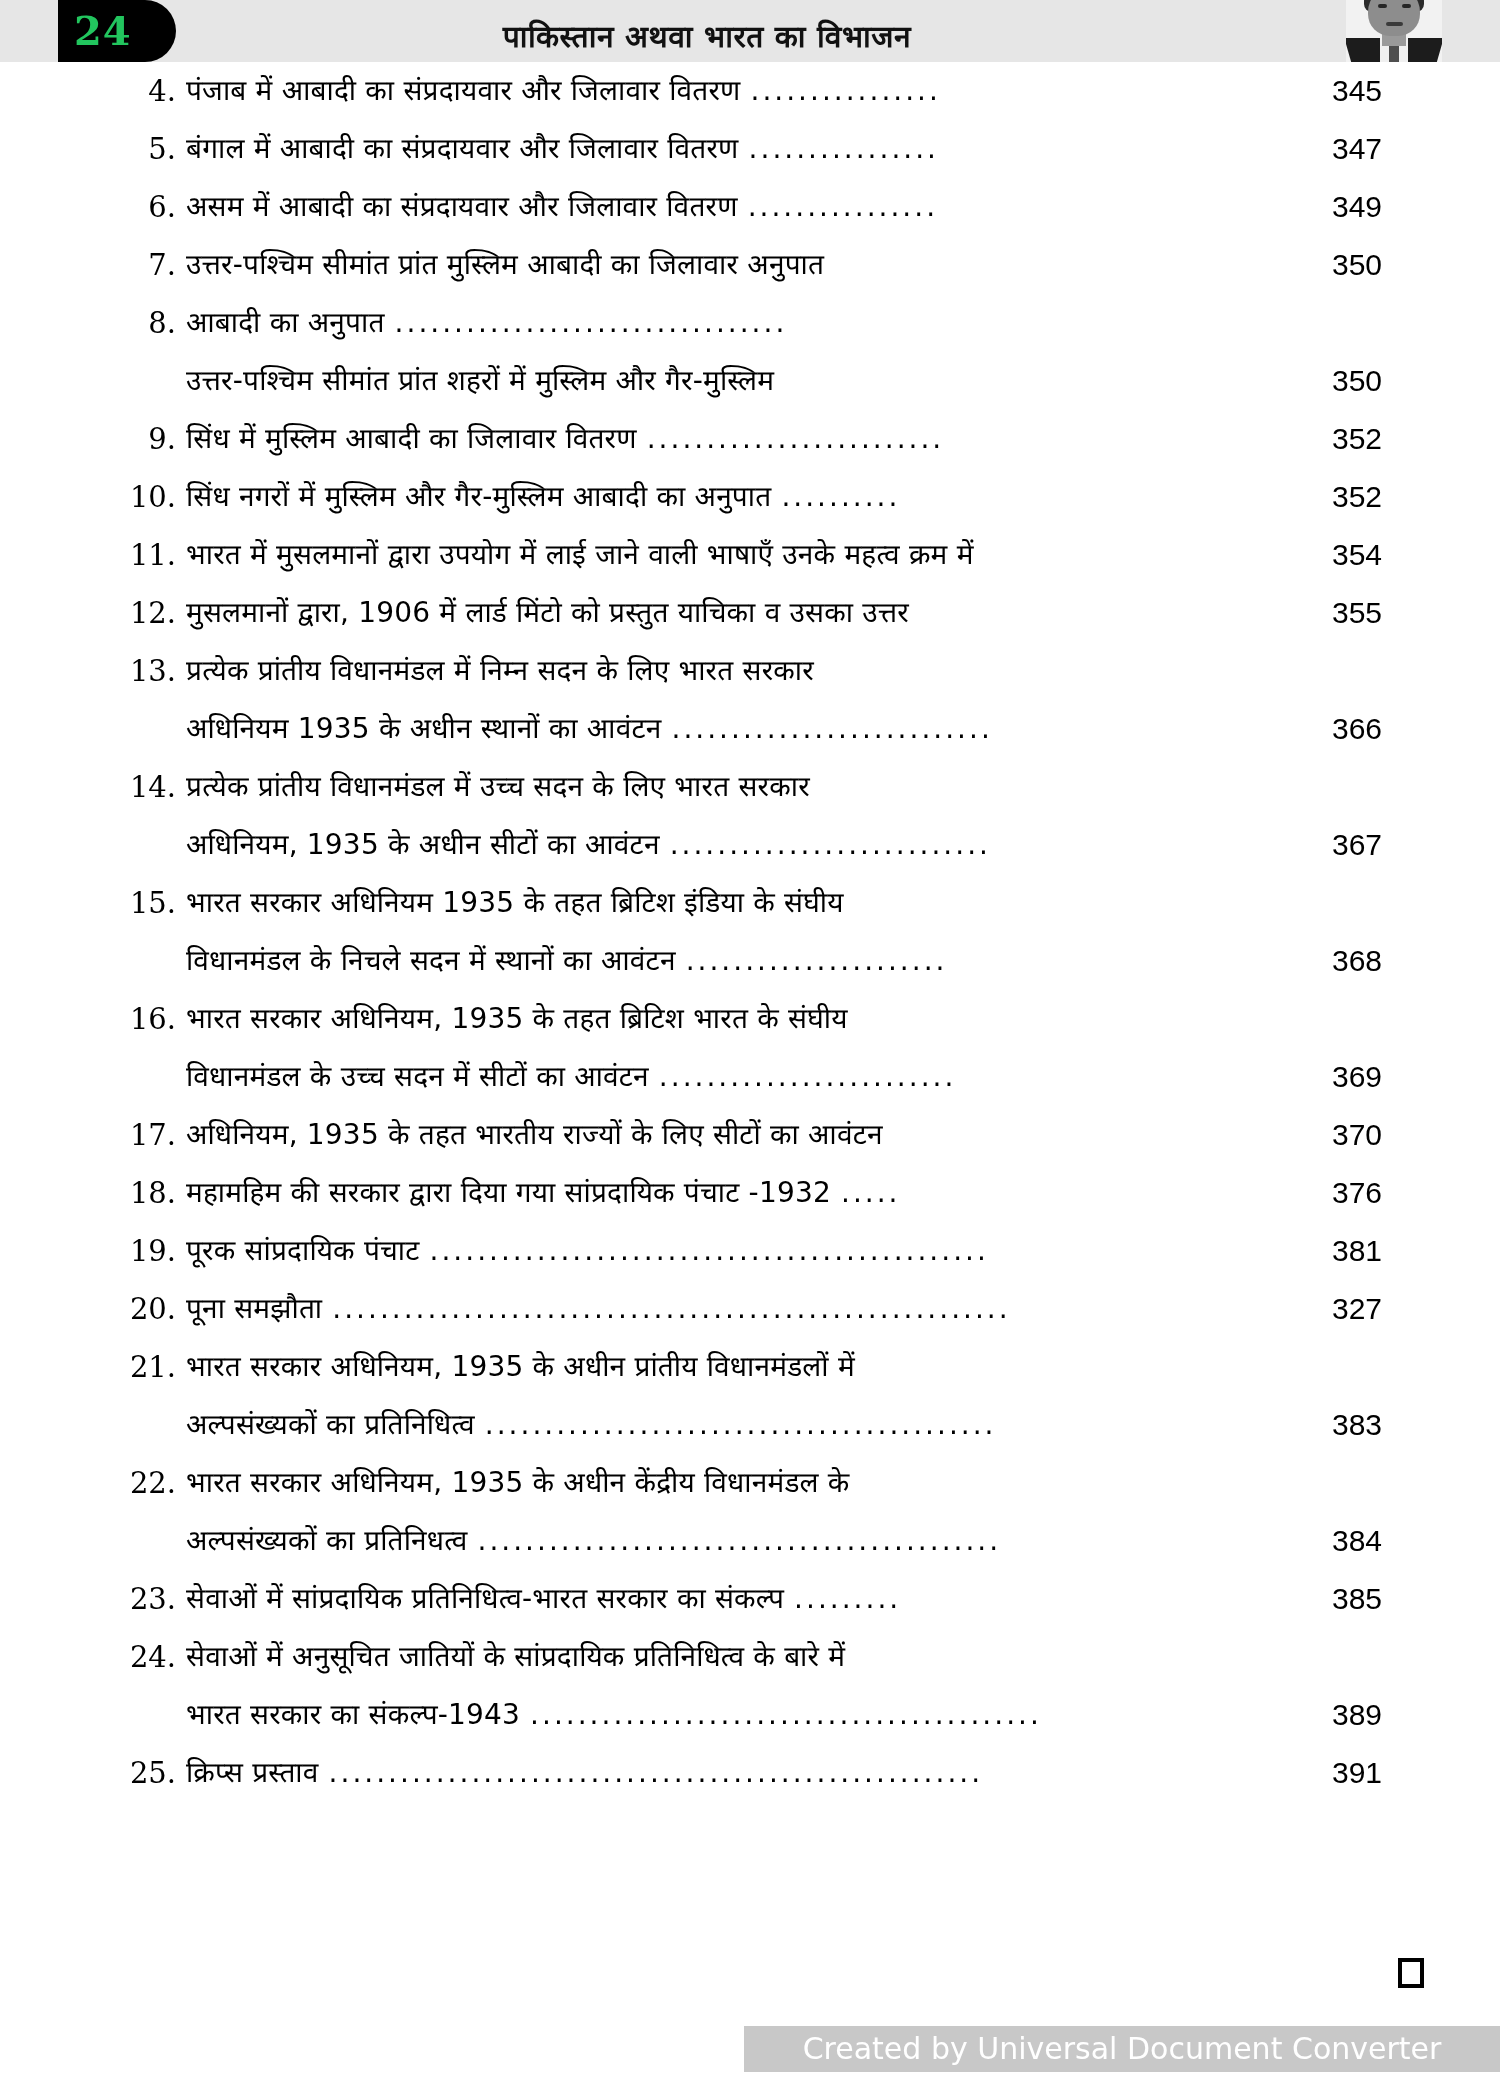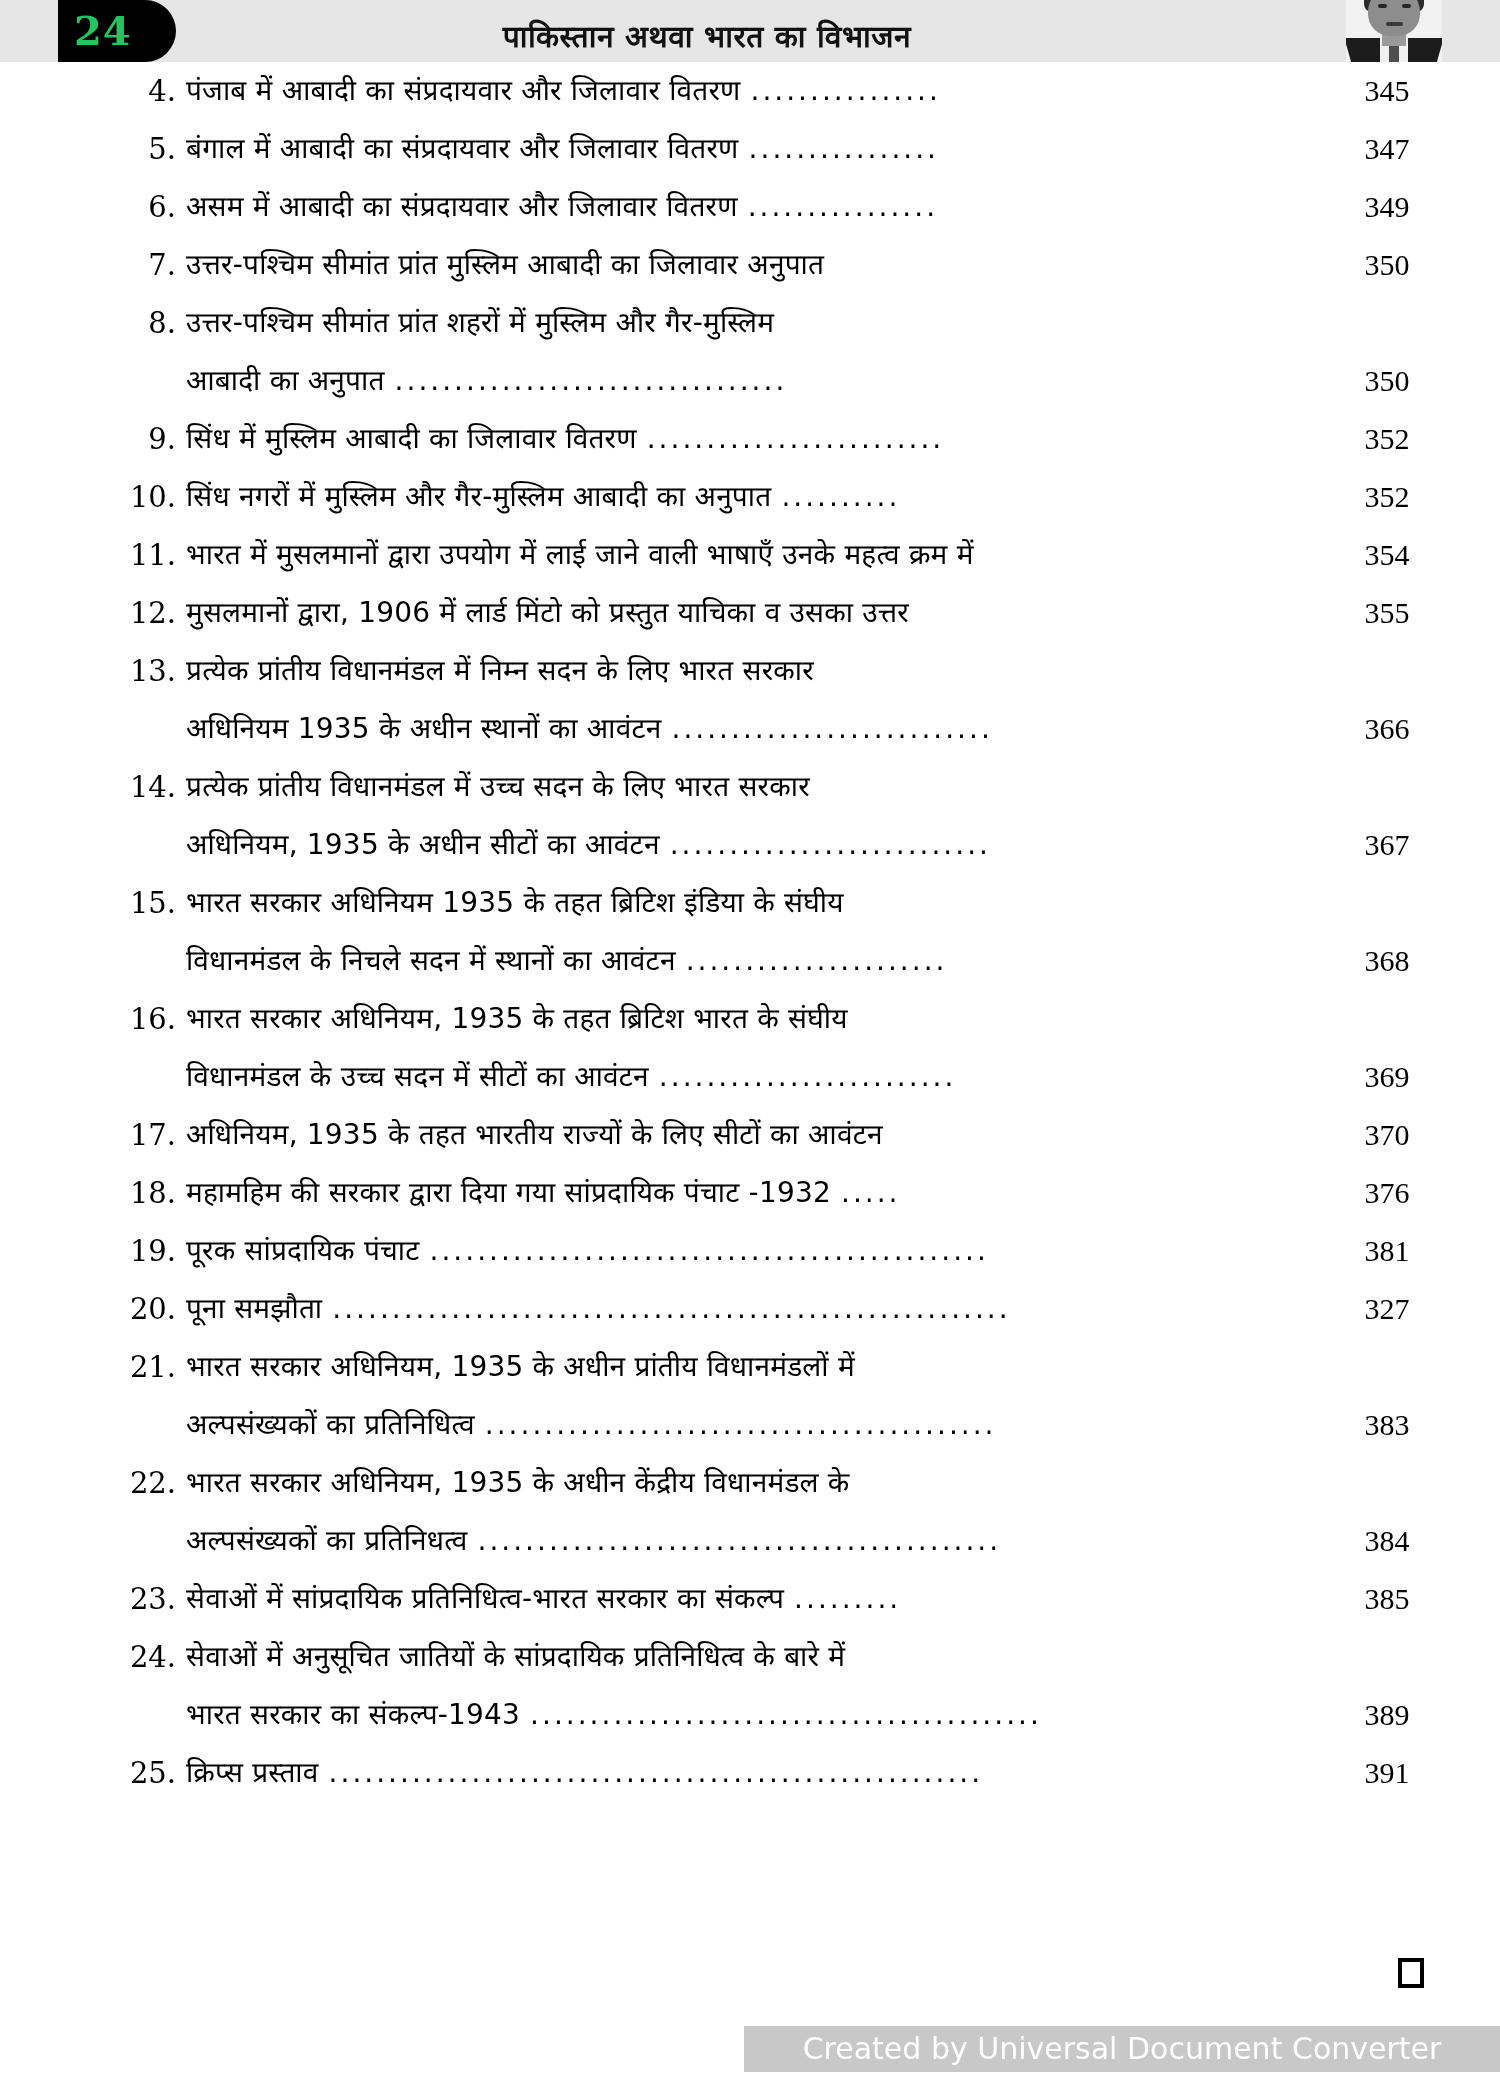--- a/index.html
+++ b/index.html
@@ -116,23 +116,23 @@
     line-height: 58px;
     white-space: nowrap;
     padding-right: 10px;
   }
   .entry-body {
     flex: 1 1 auto;
     min-width: 0;
   }
   .entry-pg {
     flex: 0 0 110px;
-    text-align: center;
+    text-align: left;
     padding-left: 28px;
-    font-family: Liberation Serif, serif;
+    font-family: Liberation Sans, sans-serif;
     font-size: 30px;
     line-height: 58px;
     white-space: nowrap;
   }
   
   .entry-pg.bottom { align-self: flex-end; }
 
   .line {
     display: flex;
     align-items: baseline;
@@ -252,27 +252,27 @@
           <span class="line-text">उत्तर-पश्चिम सीमांत प्रांत मुस्लिम आबादी का जिलावार अनुपात</span>
           <span class="leader none"></span>
         </div>
       </div>
       <div class="entry-pg">350</div>
     </div>
     <div class="toc-entry">
       <div class="entry-num">8.</div>
       <div class="entry-body">
         <div class="line">
-          <span class="line-text">उत्तर-पश्चिम सीमांत प्रांत शहरों में मुस्लिम और गैर-मुस्लिम</span>
-          <span class="leader none"></span>
-        </div>
-        <div class="line">
           <span class="line-text">आबादी का अनुपात</span>
           <span class="leader">.................................</span>
         </div>
+        <div class="line">
+          <span class="line-text">उत्तर-पश्चिम सीमांत प्रांत शहरों में मुस्लिम और गैर-मुस्लिम</span>
+          <span class="leader none"></span>
+        </div>
       </div>
       <div class="entry-pg bottom">350</div>
     </div>
     <div class="toc-entry">
       <div class="entry-num">9.</div>
       <div class="entry-body">
         <div class="line">
           <span class="line-text">सिंध में मुस्लिम आबादी का जिलावार वितरण</span>
           <span class="leader">.........................</span>
         </div>

